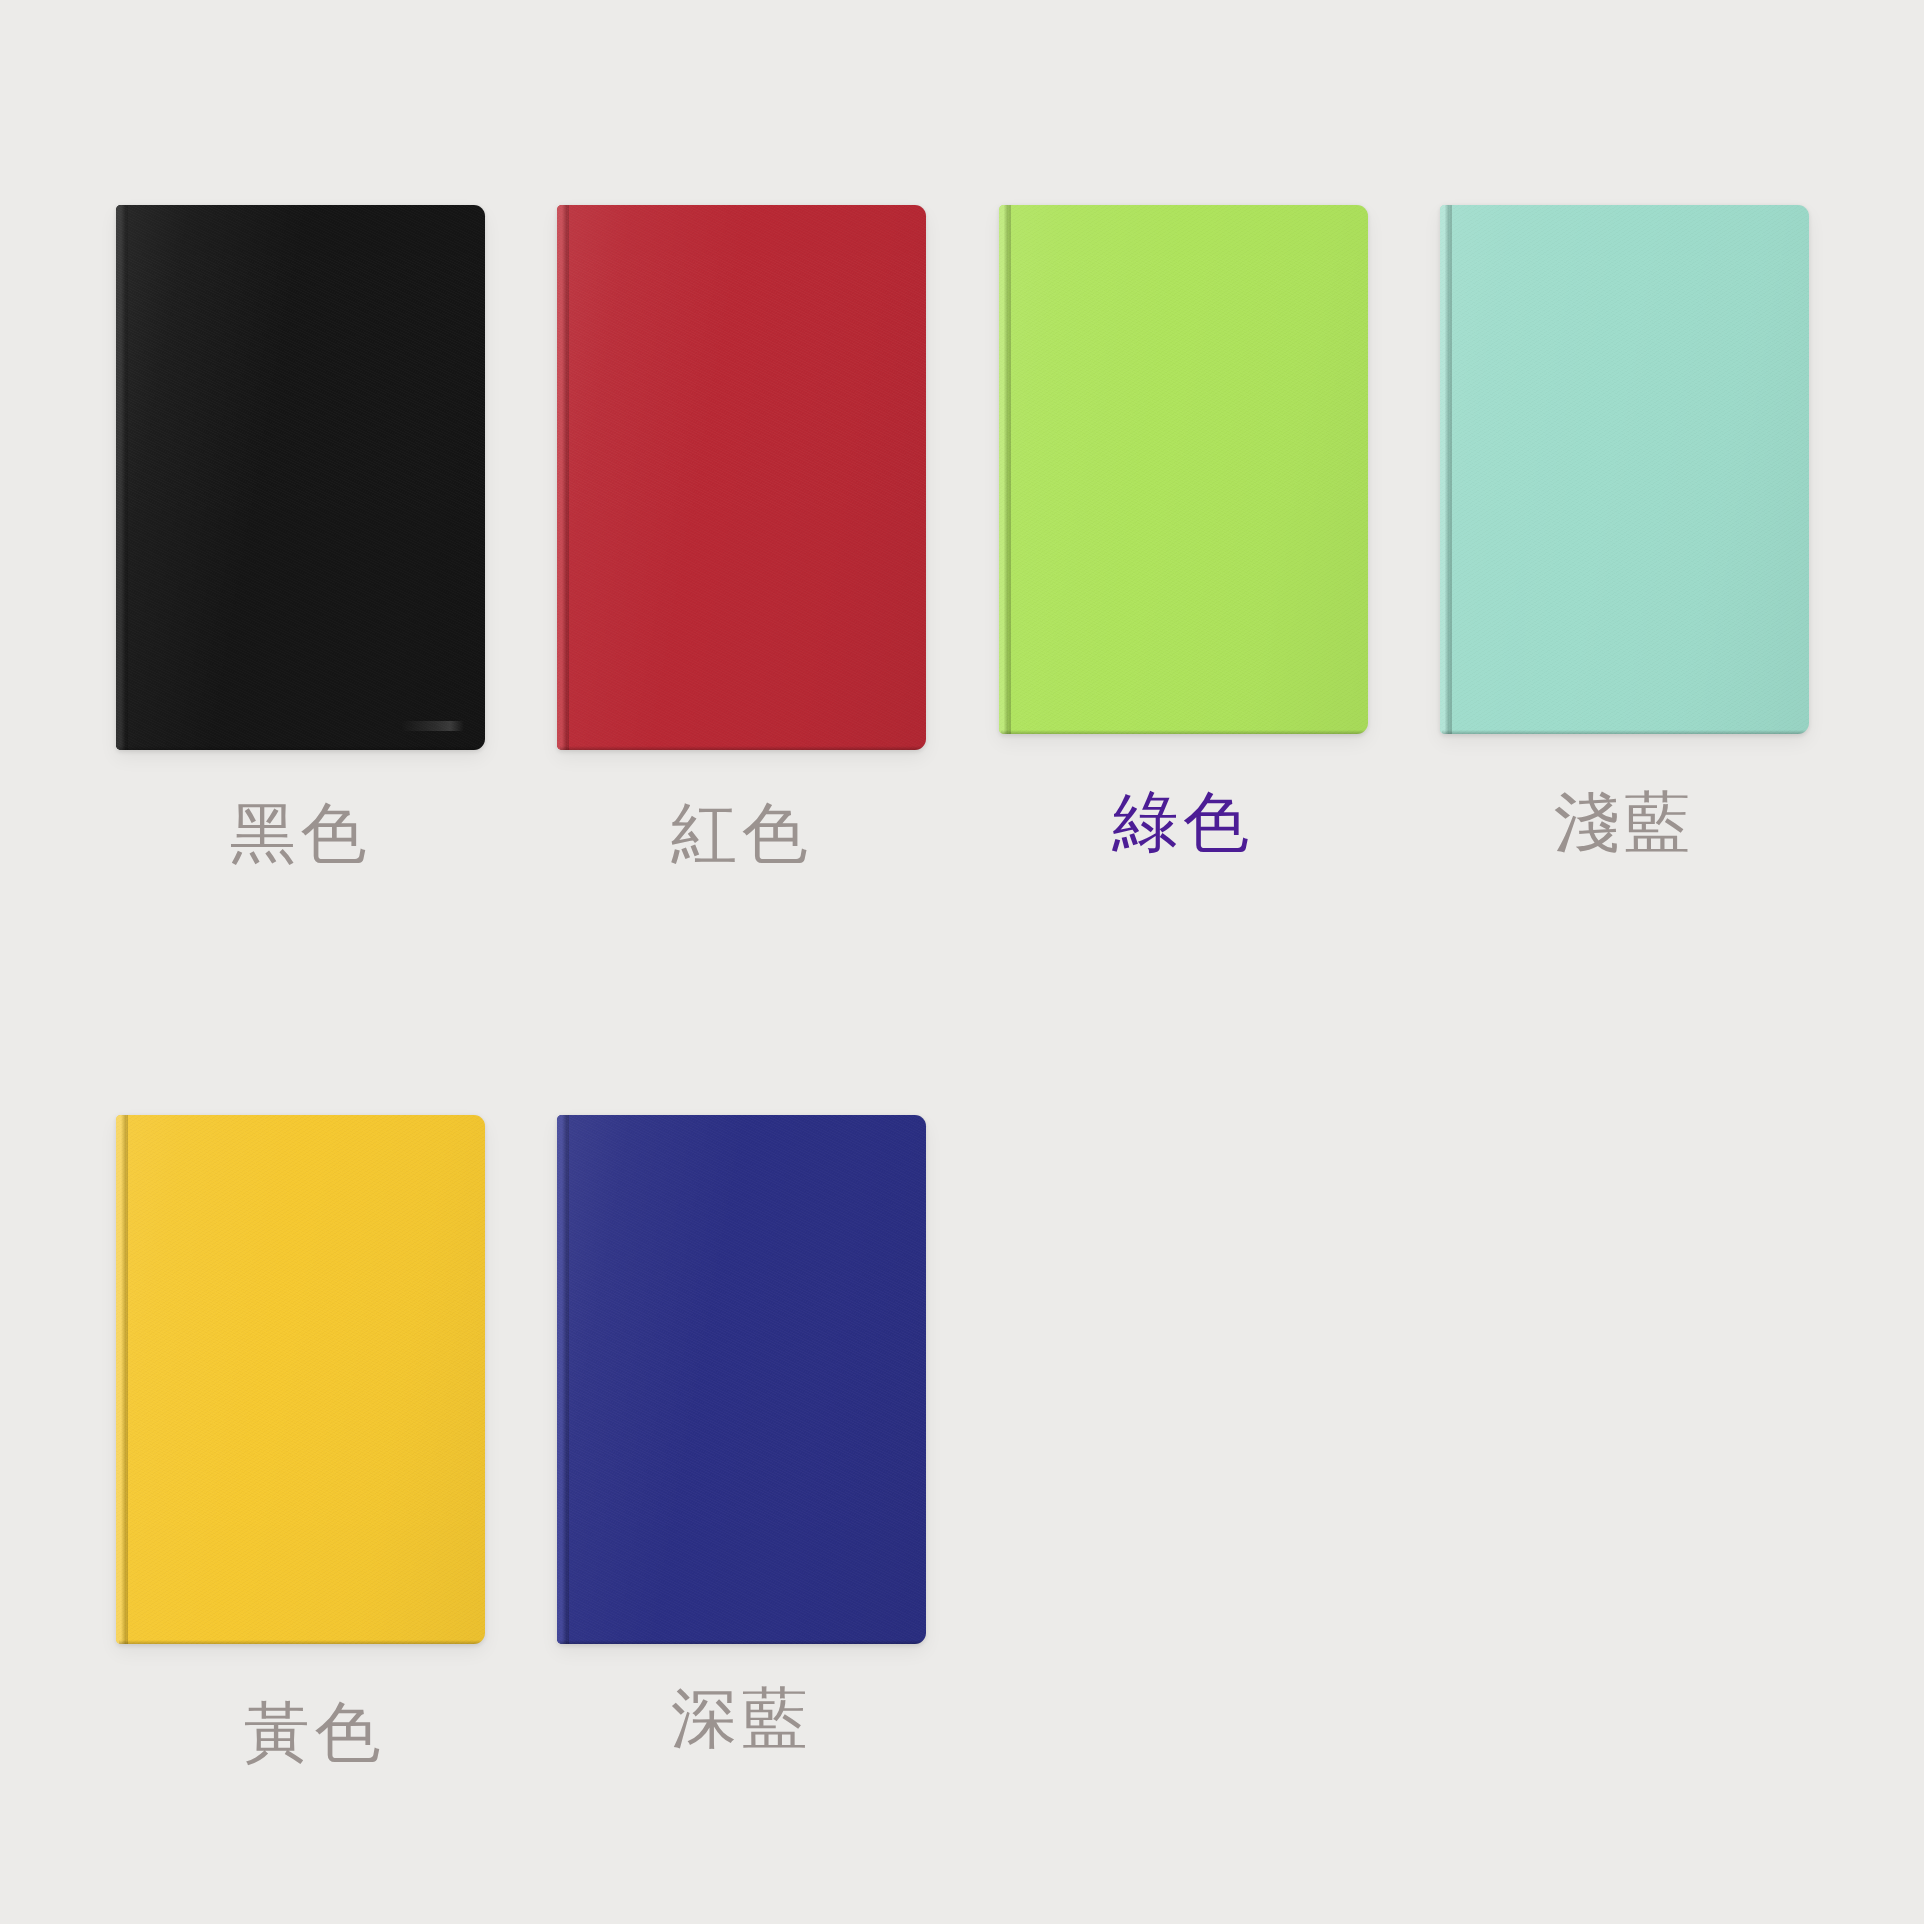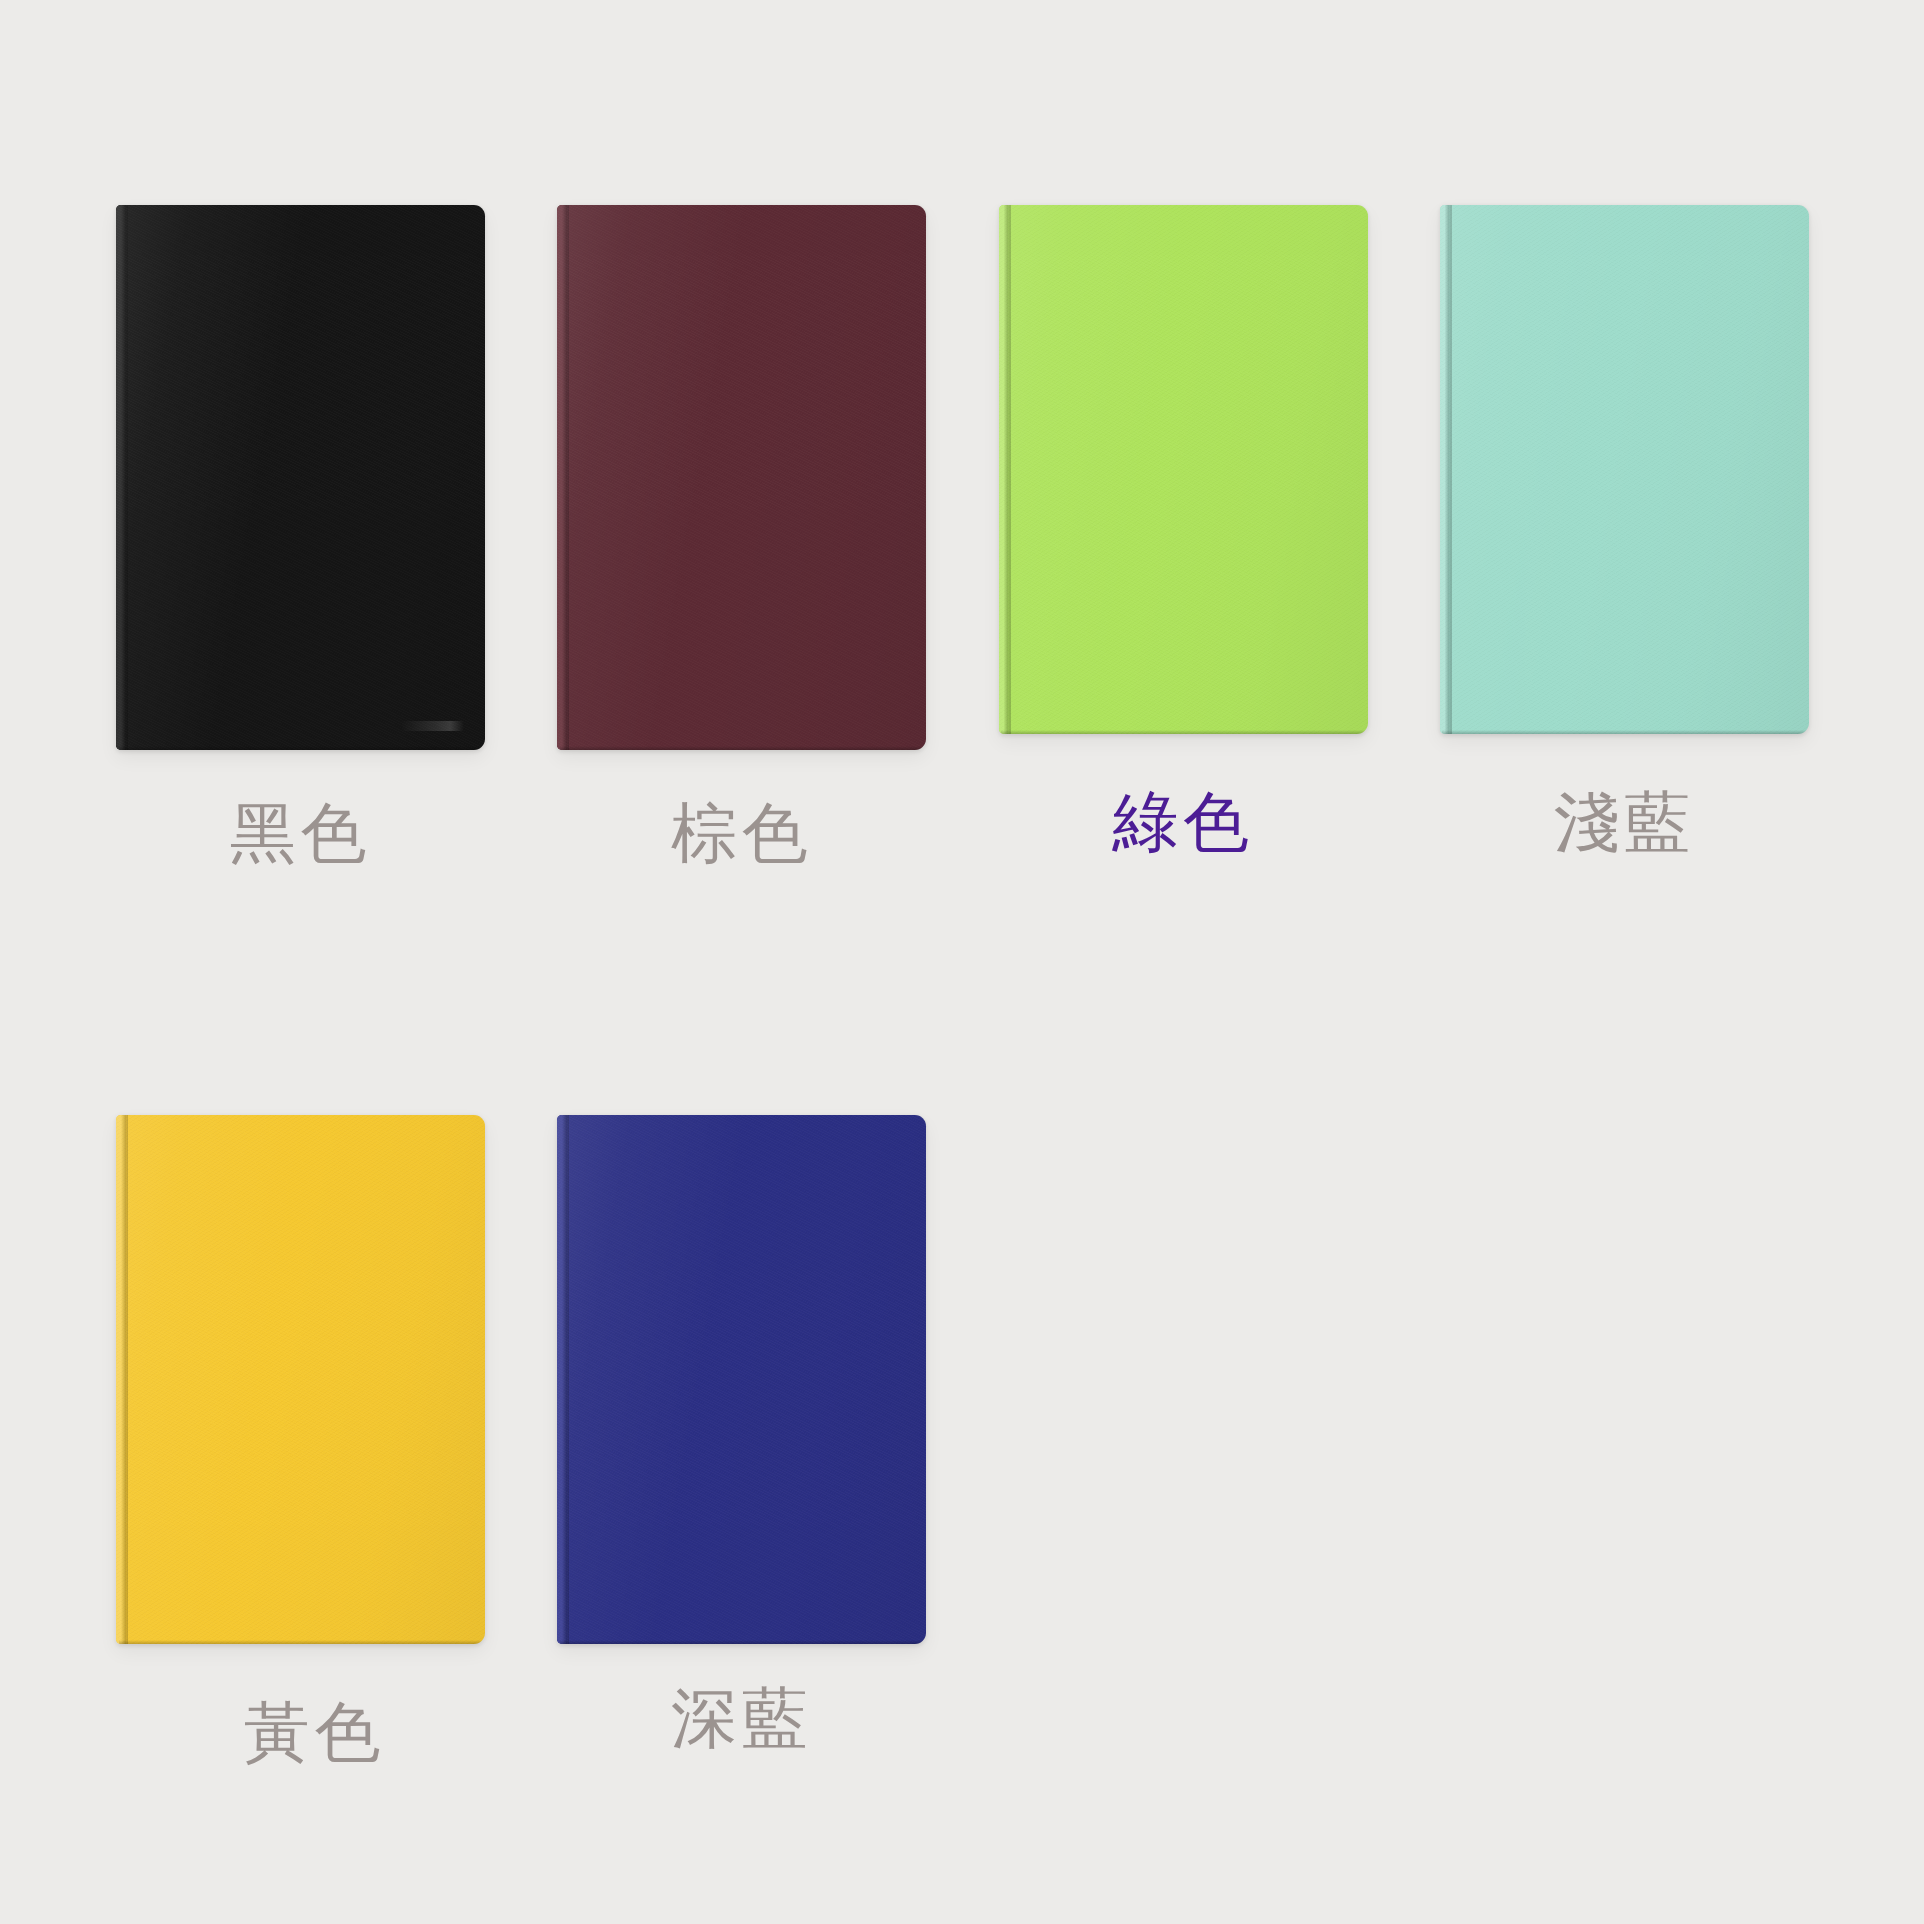--- a/index.html
+++ b/index.html
@@ -192,34 +192,34 @@
           <div class="spine-line"></div>
           <div class="grain"></div>
           <div class="sheen"></div>
           <div class="brandmark"></div>
           <div class="foot"></div>
         </div>
       </div>
       <div class="caption" style="color: rgb(155, 147, 144);">黑色</div>
     </div>
 
-
-
     <div class="cell row1">
       <div class="book-wrap">
-        <div class="book" style="background-color: rgb(92, 42, 52);">
-          <div class="spine" style="background-image: linear-gradient(90deg, rgb(110, 58, 68) 0%, rgb(110, 58, 68) 45%, rgba(0, 0, 0, 0.22) 90%, rgba(0, 0, 0, 0.12) 100%);"></div>
-          <div class="spine-line"></div>
-          <div class="grain"></div>
-          <div class="sheen"></div>
-          <div class="foot"></div>
-        </div>
-      </div>
-      <div class="caption" style="color: rgb(155, 147, 144);">棕色</div>
-    </div>
+        <div class="book" style="background-color: rgb(184, 40, 52);">
+          <div class="spine" style="background-image: linear-gradient(90deg, rgb(196, 66, 76) 0%, rgb(196, 66, 76) 45%, rgba(0, 0, 0, 0.22) 90%, rgba(0, 0, 0, 0.12) 100%);"></div>
+          <div class="spine-line"></div>
+          <div class="grain"></div>
+          <div class="sheen"></div>
+          <div class="foot"></div>
+        </div>
+      </div>
+      <div class="caption" style="color: rgb(155, 147, 144);">紅色</div>
+    </div>
+
+
 
     <div class="cell row2">
       <div class="book-wrap">
         <div class="book" style="background-color: rgb(174, 227, 92);">
           <div class="spine" style="background-image: linear-gradient(90deg, rgb(188, 233, 119) 0%, rgb(188, 233, 119) 45%, rgba(0, 0, 0, 0.22) 90%, rgba(0, 0, 0, 0.12) 100%);"></div>
           <div class="spine-line"></div>
           <div class="grain"></div>
           <div class="sheen"></div>
           <div class="foot"></div>
         </div>

